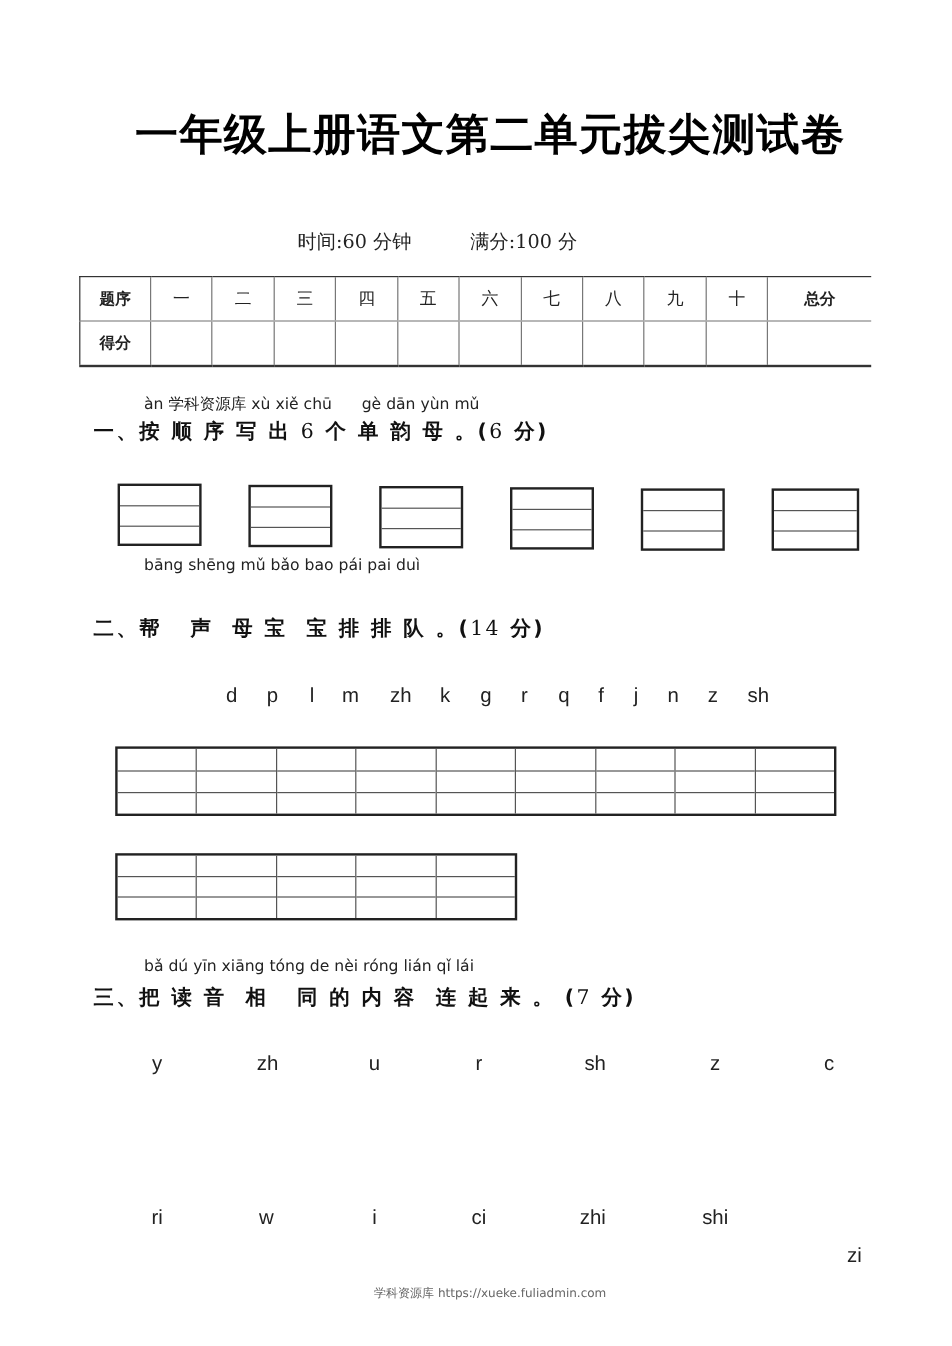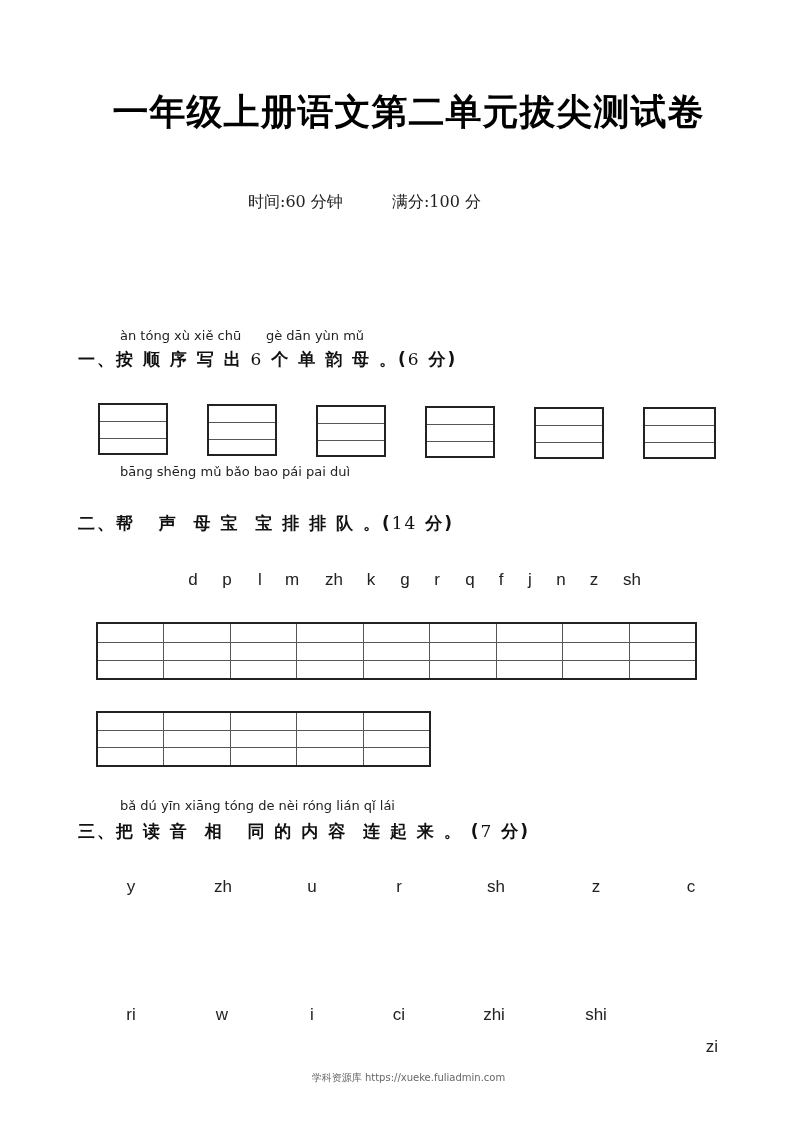--- a/index.html
+++ b/index.html
@@ -42,24 +42,52 @@
 
 <div class="abs title">一年级上册语文第二单元拔尖测试卷</div>
 
 <div class="abs meta">
   <span>时间:60 分钟</span>
   <span>满分:100 分</span>
 </div>
 
 <table class="score">
   <tbody>
+      <tr>
+    <td>题序</td>
+    <td class="num">一</td>
+    <td class="num">二</td>
+    <td class="num">三</td>
+    <td class="num">四</td>
+    <td class="num">五</td>
+    <td class="num">六</td>
+    <td class="num">七</td>
+    <td class="num">八</td>
+    <td class="num">九</td>
+    <td class="num">十</td>
+    <td>总分</td>
+  </tr>
+  <tr>
+    <td>得分</td>
+    <td></td>
+    <td></td>
+    <td></td>
+    <td></td>
+    <td></td>
+    <td></td>
+    <td></td>
+    <td></td>
+    <td></td>
+    <td></td>
+    <td></td>
+  </tr>
 </tbody>
   </table>
 
-<div class="abs pinyin" style="left:108px; top:328px;">àn tóng xù xiě chū      gè dān yùn mǔ</div>
+<div class="abs pinyin" style="left:108px; top:328px;">àn 学科资源库 xù xiě chū      gè dān yùn mǔ</div>
 <div class="abs qline" style="left:66px; top:348px;"><span>一、按 顺 序 写 出 </span><span class="serif">6</span><span> 个 单 韵 母 。(</span><span class="serif">6</span><span> 分)</span></div>
 
 <div class="wbox" style="left:98px; top:403px;"></div>
 <div class="wbox" style="left:207px; top:404px;"></div>
 <div class="wbox" style="left:316px; top:405px;"></div>
 <div class="wbox" style="left:425px; top:406px;"></div>
 <div class="wbox" style="left:534px; top:407px;"></div>
 <div class="wbox" style="left:643px; top:407px; width:73px;"></div>
 
 <div class="abs pinyin" style="left:108px; top:464px;">bāng shēng mǔ bǎo bao pái pai duì</div>

